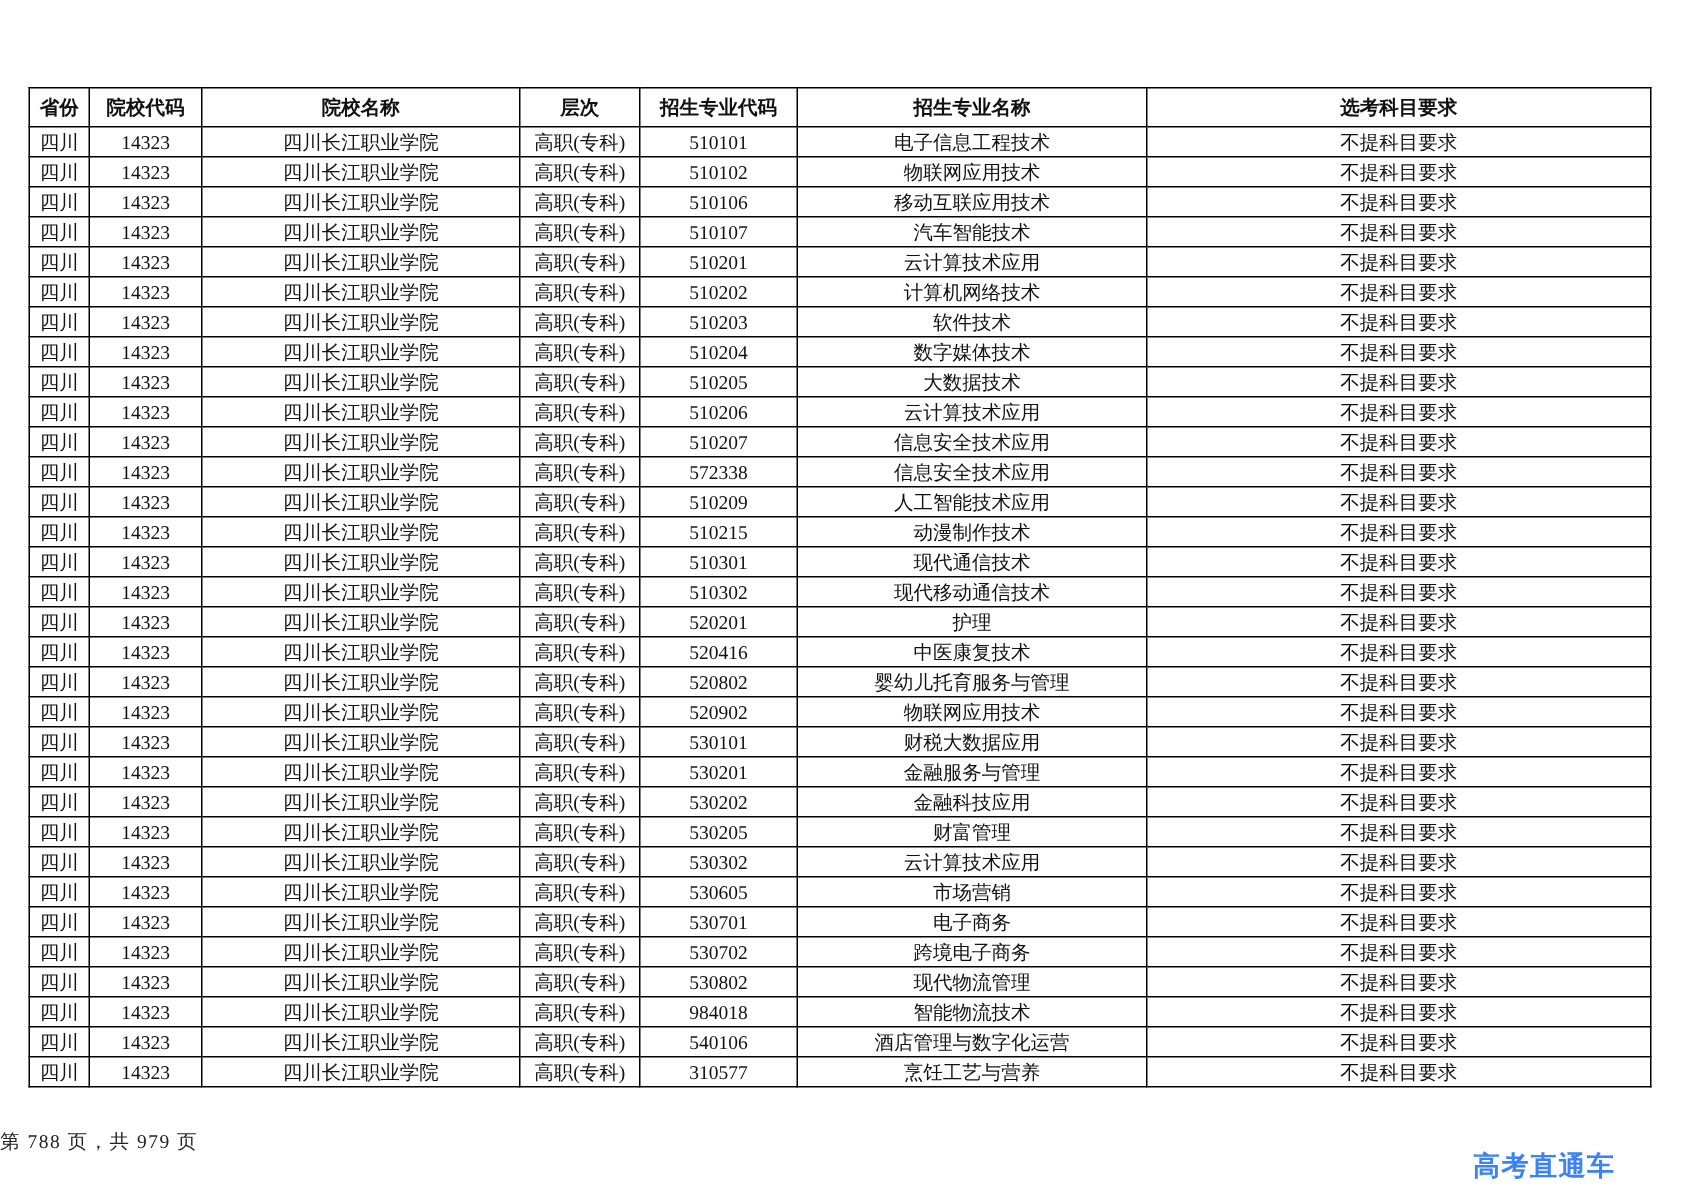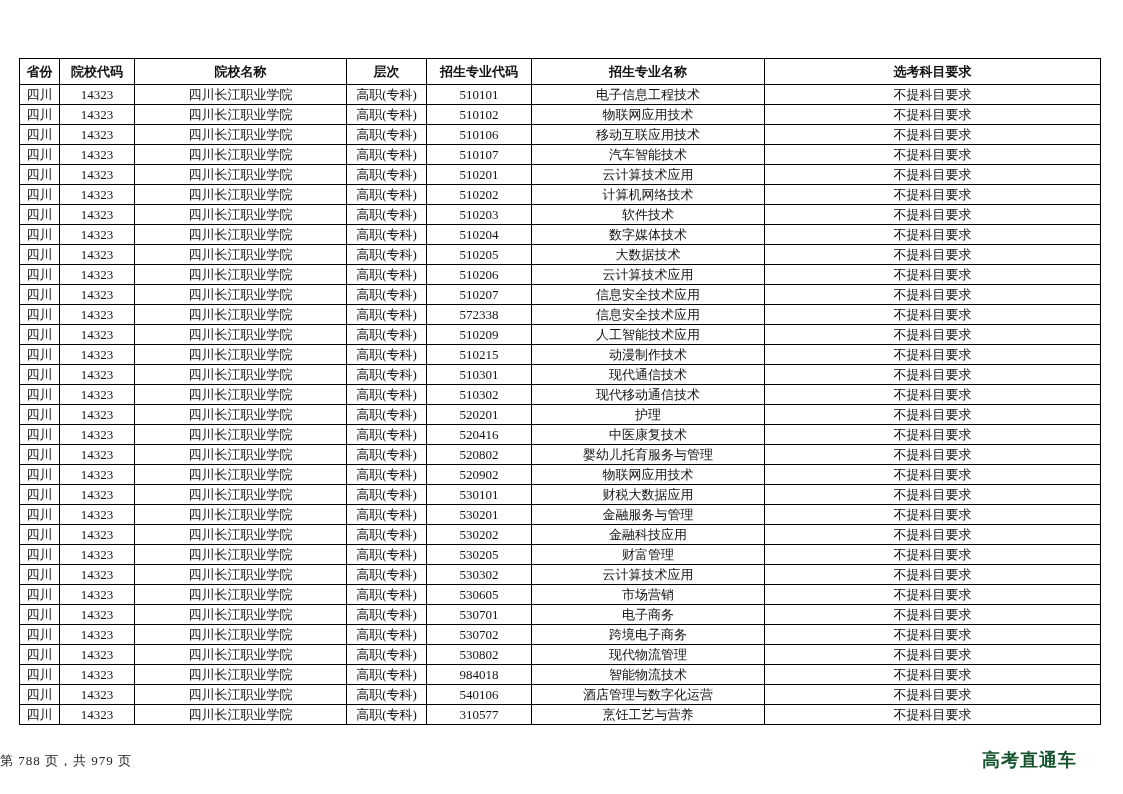--- a/index.html
+++ b/index.html
@@ -388,16 +388,16 @@
           <td>高职(专科)</td>
           <td>310577</td>
           <td>烹饪工艺与营养</td>
           <td>不提科目要求</td>
         </tr>
       </tbody>
   </table>
 
   <div class="footer">
     <div class="page-info">第 788 页，共 979 页</div>
-    <div class="brand" id="brand" style="color: #14532d;">高考直通车</div>
+    <div class="brand" id="brand" style="color: #3b82f6; margin-top: 17px;">高考直通车</div>
   </div>
 
 </div>
 
 </body></html>

